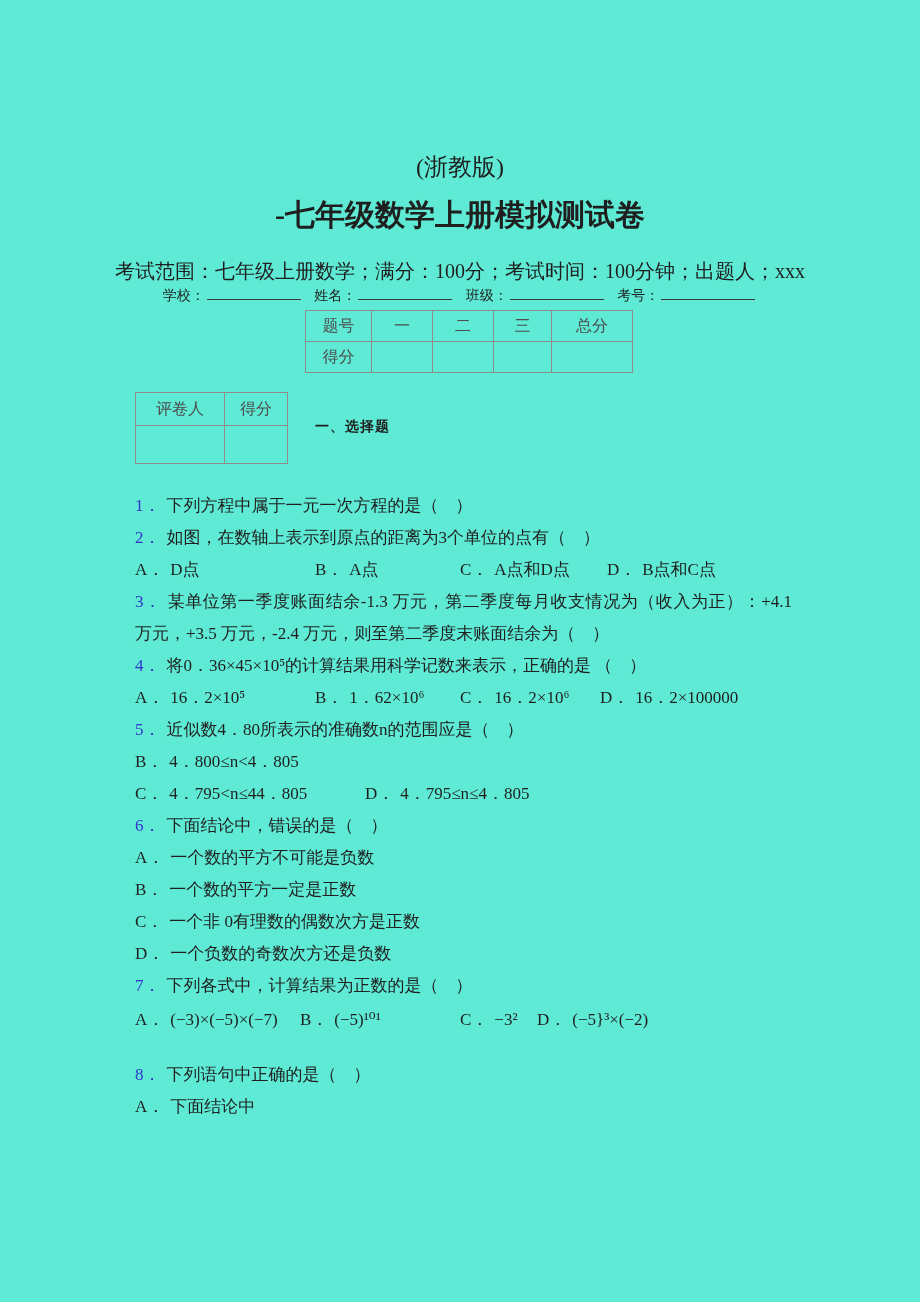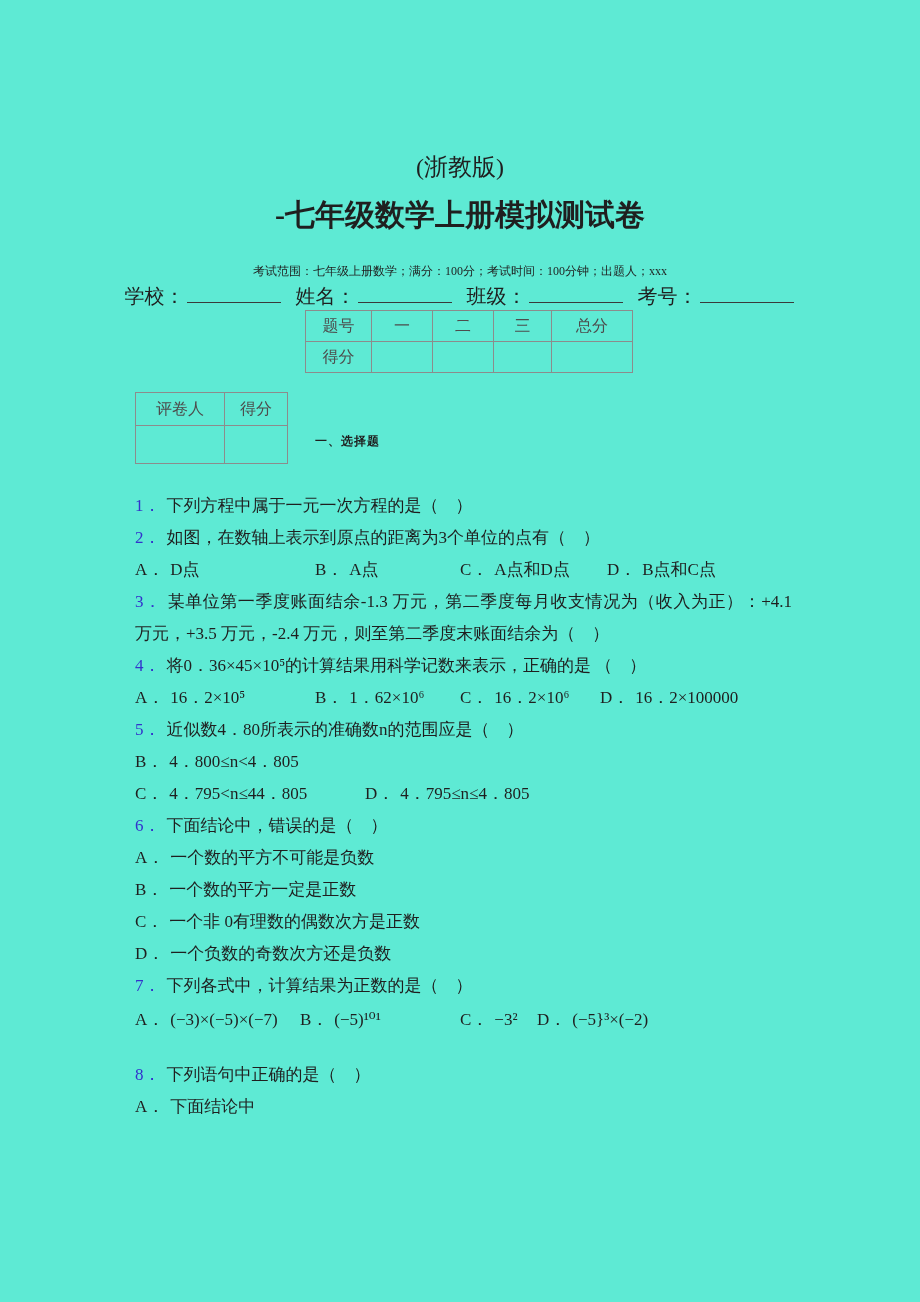--- a/index.html
+++ b/index.html
@@ -6,35 +6,35 @@
   .page{
     position:relative;width:920px;height:1302px;margin:0 auto;background:#5eead4;
     font-family:"Liberation Serif","DejaVu Serif",serif;
     color:var(--body-text,#1f1f1f);
     overflow:hidden;
   }
   .abs{position:absolute;}
   .center-row{left:0;width:920px;text-align:center;}
   .edition{top:150px;font-size:24px;line-height:34px;}
   .title{top:194px;font-size:30px;line-height:42px;font-weight:bold;}
-  .info{top:259px;font-size:12px;line-height:24px;}
-  .fields{top:284px;font-size:20px;line-height:24px;}
+  .info{top:259px;font-size:20px;line-height:24px;}
+  .fields{top:284px;font-size:14px;line-height:24px;}
   .fields .pair{margin:0 4px;white-space:nowrap;}
   .blank{display:inline-block;width:94px;height:15px;border-bottom:1px solid #3a3a3a;vertical-align:baseline;margin:0 2px;}
 
   table{border-collapse:collapse;}
   td{border:1px solid var(--table-border,#8c8c8c);color:var(--table-text,#4d4d4d);
      font-size:16px;text-align:center;padding:0;}
   .score-table{left:305px;top:310px;}
   .score-table td{height:30px;}
   .grader-table{left:135px;top:392px;}
   .grader-table td.hdr{height:32px;}
   .grader-table td.val{height:37px;}
 
-  .section-heading{left:315px;top:433px;font-size:12px;font-weight:bold;
+  .section-heading{left:315px;top:418px;font-size:14px;font-weight:bold;
      font-family:Liberation Mono, monospace;letter-spacing:1px;}
 
   .questions{left:135px;top:490px;width:657px;font-size:17px;}
   .line{line-height:32px;min-height:32px;}
   .qn{color:var(--question-number,#3333cc);margin-right:6px;}
   .opts{display:grid;align-items:center;}
   .opt{white-space:nowrap;}
   .ol{margin-right:6px;}
   .math{font-family:"Liberation Serif","DejaVu Serif",serif;}
   .it{font-style:italic;}

